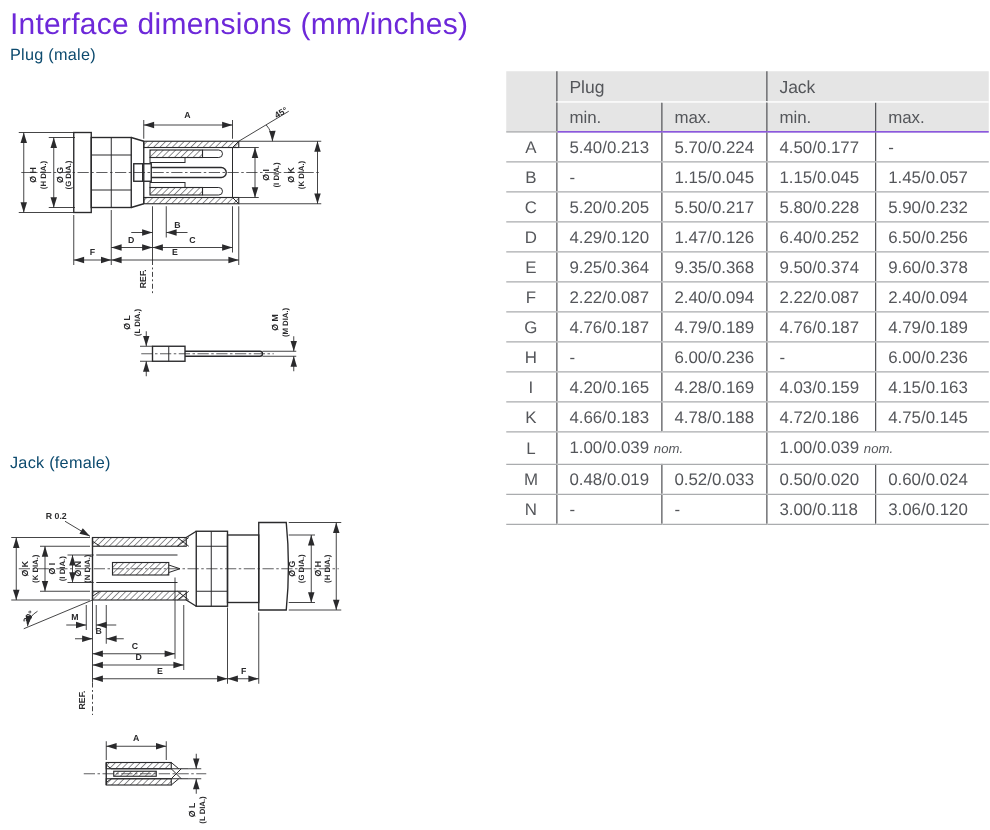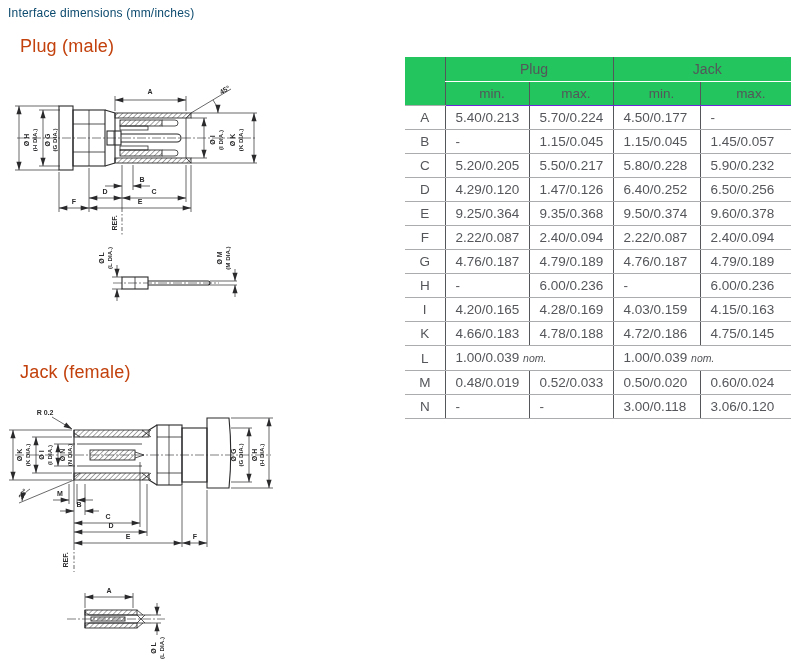--- a/index.html
+++ b/index.html
@@ -1,25 +1,25 @@
 <!DOCTYPE html>
 <html><head>
 <meta charset="utf-8">
 <style>
   html,body{margin:0;padding:0;}
   body{
     width:792px;height:664px;position:relative;background:#ffffff;
     font-family:"Liberation Sans",sans-serif;overflow:hidden;
   }
   .page-title{
-    position:absolute;left:8px;top:6px;font-size:12px;color:#0c4a6e;
+    position:absolute;left:8px;top:6px;font-size:24px;color:#6d28d9;
     letter-spacing:.2px;
   }
   .section-title{
-    position:absolute;left:20px;font-size:18px;color:#c2410c;letter-spacing:.2px;
+    position:absolute;left:8px;font-size:13px;color:#0c4a6e;letter-spacing:.2px;
   }
   #plug-sub{top:36px;}
   #jack-sub{top:362px;}
 
   
   .drw{position:absolute;}
   .drw text{font-family:"Liberation Sans",sans-serif;font-size:7px;font-weight:bold;
             fill:#2a2a2c;text-anchor:middle;}
   .drw text.sub{font-size:6.2px;}
   .drw .oln {fill:none;stroke:#2a2a2c;stroke-width:1.1;}
@@ -31,21 +31,21 @@
 
   
   .dim-table{
     position:absolute;left:405px;top:57px;width:386px;
     border-collapse:collapse;table-layout:fixed;
   }
   .dim-table th,.dim-table td{
     font-weight:normal;color:#54565a;font-size:13.5px;white-space:nowrap;
     padding:0 0 0 10px;text-align:left;height:23px;line-height:23px;
   }
-  .dim-table thead th{background:#22c55e;text-align:center;}
+  .dim-table thead th{background:#e5e5e5;}
   .dim-table tr.h1 th{height:24px;line-height:24px;font-size:14px;}
   .dim-table tr.h1 th.grp{border-bottom:1px solid #ffffff;}
   .dim-table tr.h2 th{border-bottom:1px solid #6d28d9;}
   .dim-table th.corner{padding:0;border-bottom:1px solid #aaacae;}
   .dim-table .bl{border-left:1px solid #55565a;}
   .dim-table tbody th,.dim-table tbody td{border-bottom:1px solid #aaacae;}
   .dim-table tbody th.rl{text-align:center;padding:0;}
   .dim-table .nom{font-size:10.5px;font-style:italic;}
 </style>
 </head>

